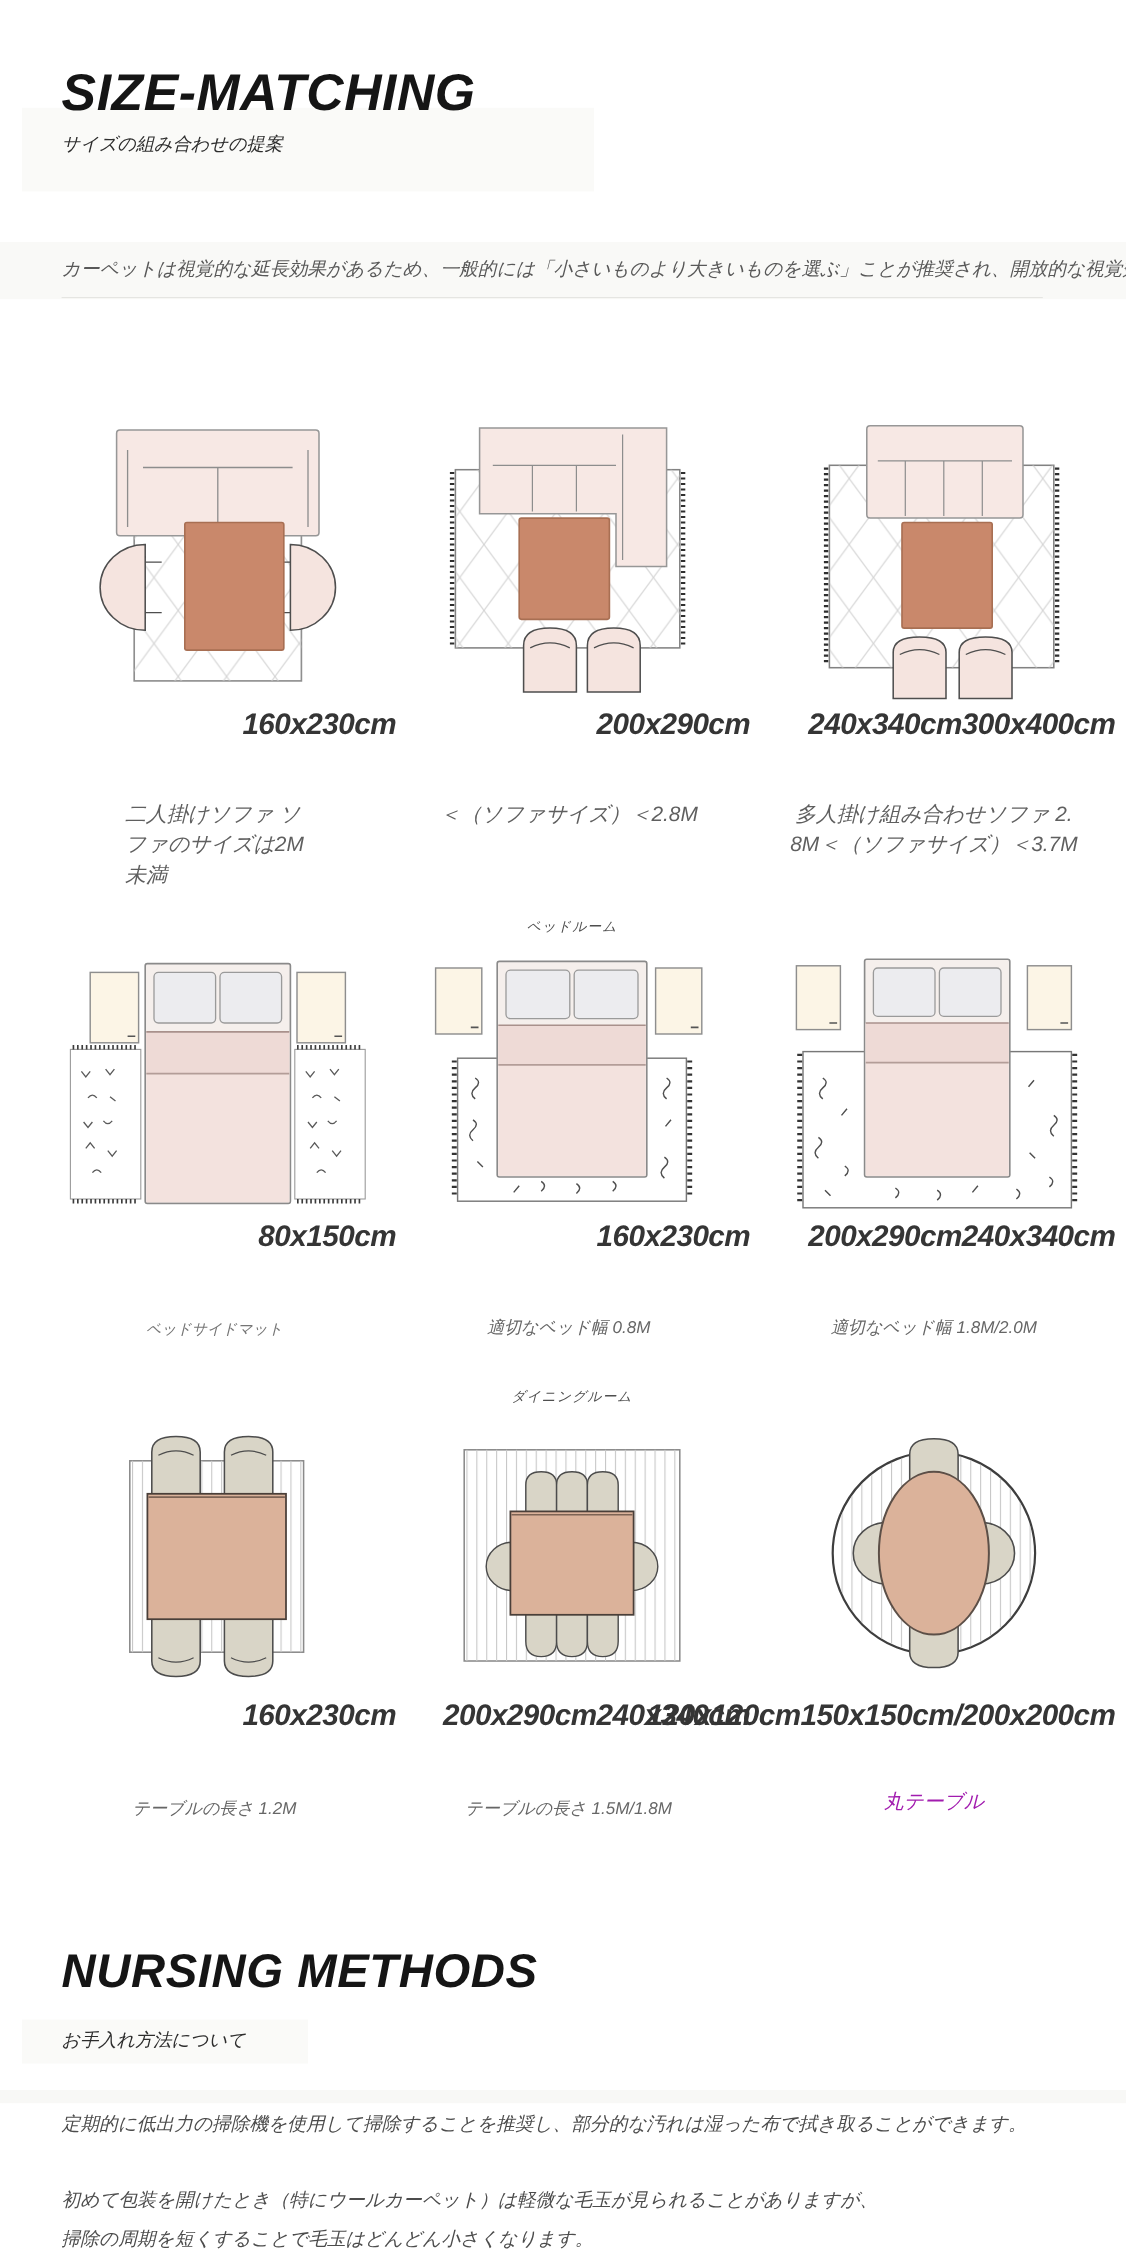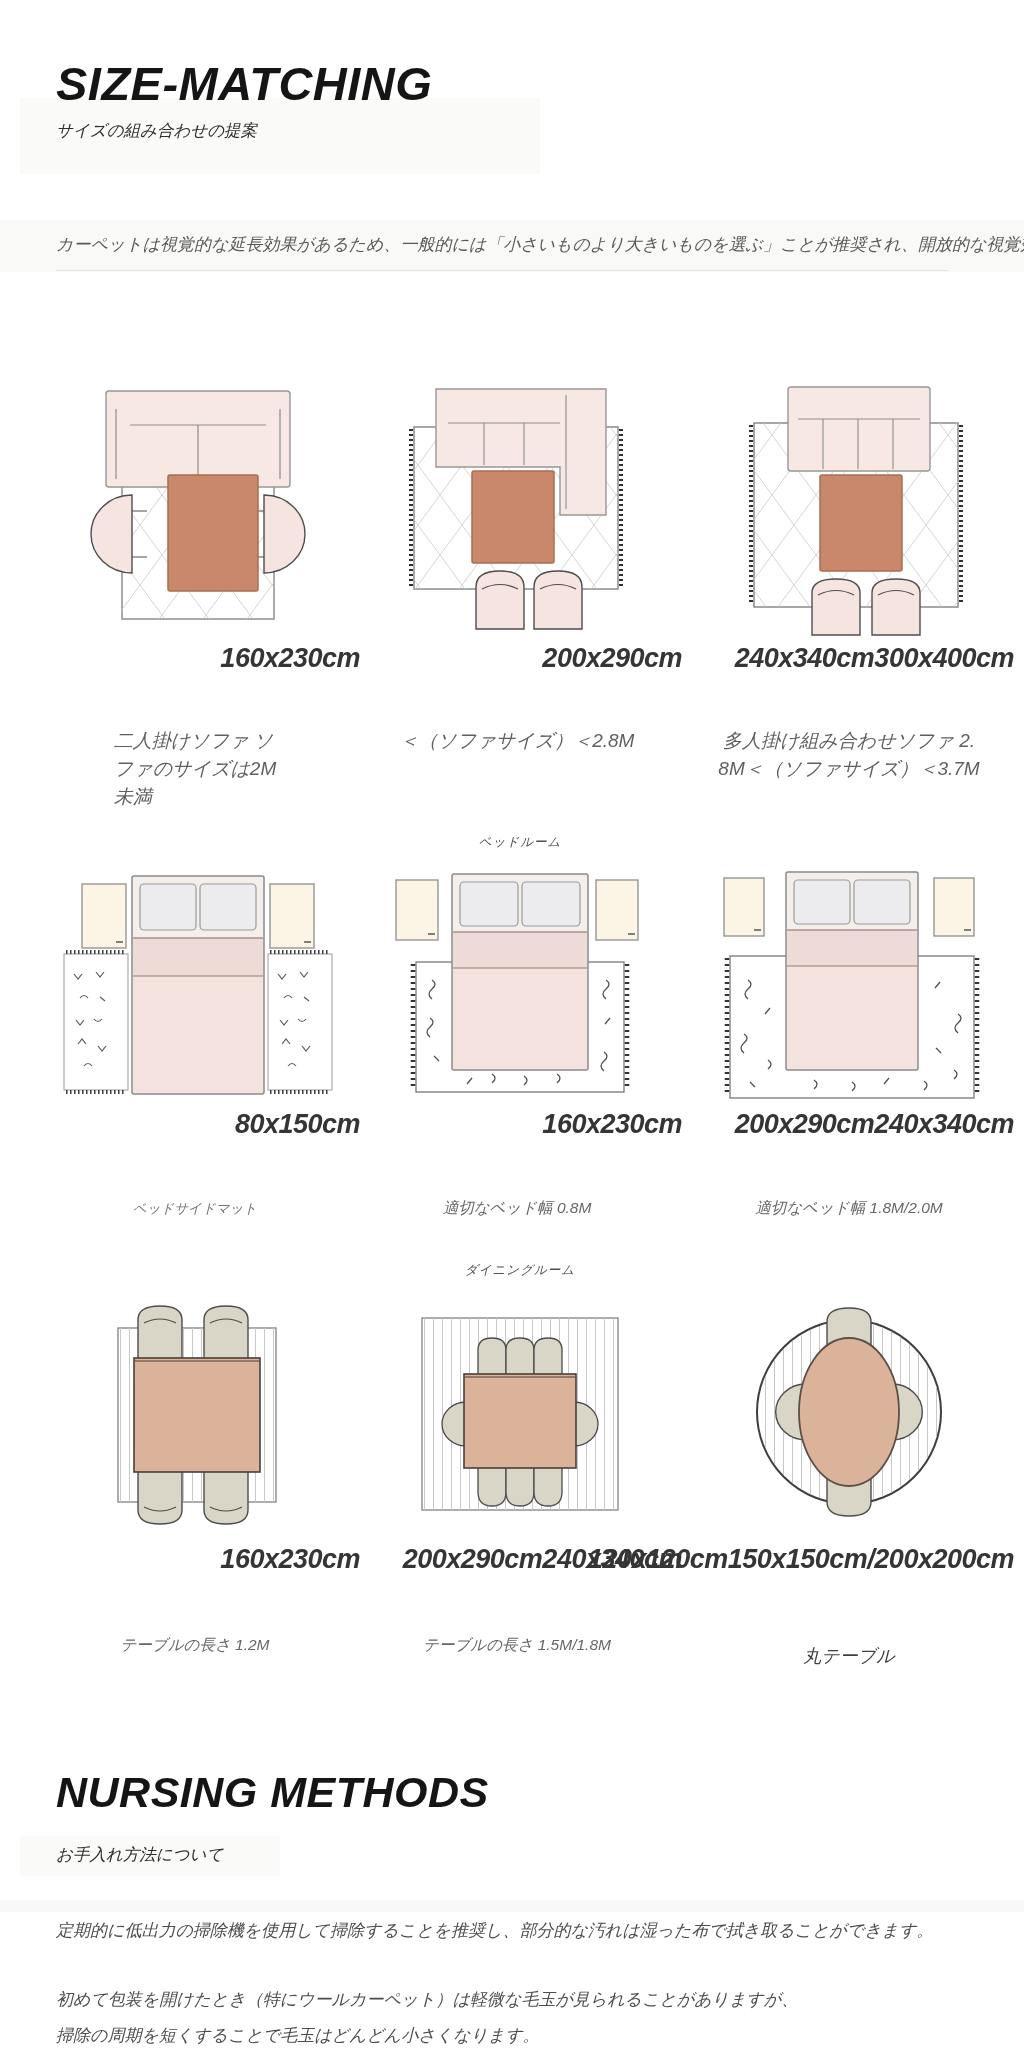--- a/index.html
+++ b/index.html
@@ -24,21 +24,21 @@
   .r1 .col{top:375px;} .r2 .col{top:868px;} .r3 .col{top:1300px;}
   .c1{left:30px;} .c2{left:352px;} .c3{left:684px;}
   .sizes{display:flex;flex-direction:row;justify-content:flex-end;height:74px;margin-top:4px;text-align:center;}
   .r3 .sizes{height:76px;margin-top:12px;}
   .size-line{font-size:27px;font-weight:700;color:#353535;line-height:35px;letter-spacing:-.5px;
              font-family:"Liberation Sans","DejaVu Sans",sans-serif;}
   .desc{margin-top:12px;text-align:center;color:#5f5f5f;font-size:19px;line-height:28px;}
   .desc.left{width:-moz-max-content;width:max-content;margin:12px auto 0;text-align:left;}
   .desc-sm{font-size:13.5px;color:#757575;line-height:20px;margin-top:18px;}
   .desc-dining{font-size:15.5px;color:#666;line-height:22px;margin-top:16px;}
-  .desc-md{font-size:18px;color:#404040;line-height:24px;margin-top:26px;}
+  .desc-md{font-size:18px;color:#a21caf;line-height:24px;margin-top:8px;}
   .care-p{position:absolute;left:56px;width:960px;font-size:17px;color:#4c4c4c;white-space:nowrap;overflow:hidden;}
   #care-p0{top:1919px;} #care-p1{top:1988px;} #care-p2{top:2024px;}
   .band-bottom{position:absolute;left:0;top:1900px;width:1024px;height:12px;background:#f8f8f6;}
 </style>
 </head>
 <body>
 
 <div class="page">
 
   <div class="panel" style="left:20px;top:98px;width:520px;height:76px;"></div>

